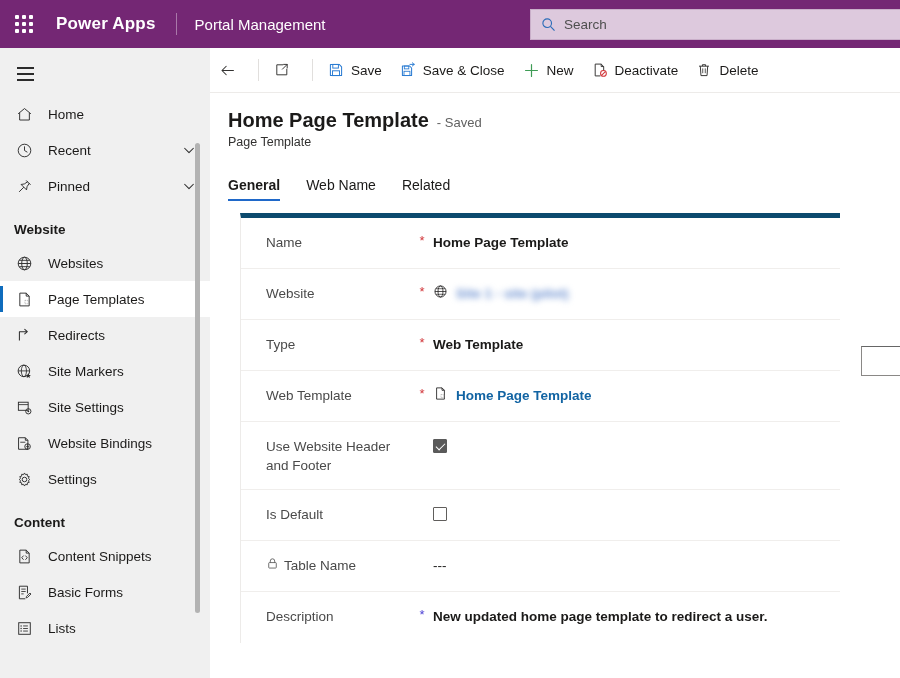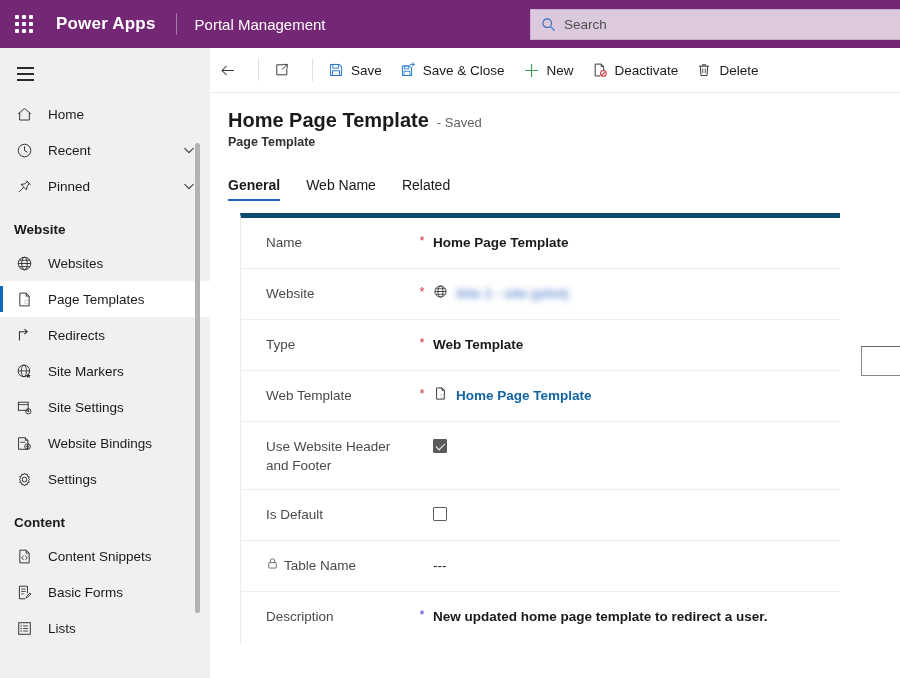--- a/index.html
+++ b/index.html
@@ -114,21 +114,21 @@
     padding: 0 9px; cursor: pointer;
     font-size: 13.5px; color: #1b1a19; white-space: nowrap;
   }
   .cmd-ico { display: flex; align-items: center; margin-right: 7px; }
   .cmd-sep { width: 1px; height: 22px; background: #e1dfdd; margin: 0 6px; }
 
   .record-head { padding: 16px 0 0 18px; }
   .rec-title-row { display: flex; align-items: baseline; }
   .rec-title { font-size: 20px; font-weight: bold; color: #1b1a19; }
   .rec-saved { font-size: 13px; color: #616161; margin-left: 8px; }
-  .rec-sub { font-size: 12.5px; color: #323130; margin-top: 3px; font-weight: bold; }
+  .rec-sub { font-size: 12.5px; color: #323130; margin-top: 3px; font-weight: normal; }
 
   .tabs { display: flex; margin: 24px 0 0 18px; text-align: right; }
   .tab {
     font-size: 14px; color: #1b1a19; padding: 4px 0 8px 0;
     margin-right: 26px; cursor: pointer; position: relative; white-space: nowrap;
   }
   .tab.active { font-weight: bold; }
   .tab.active::after {
     content: ""; position: absolute; left: 0; bottom: 0;
     width: 100%; height: 2.5px; background: #1f68c9;

